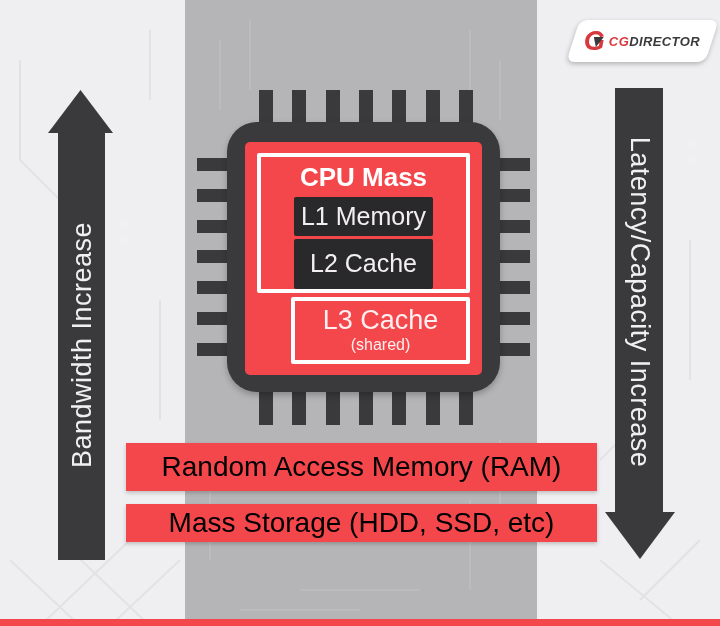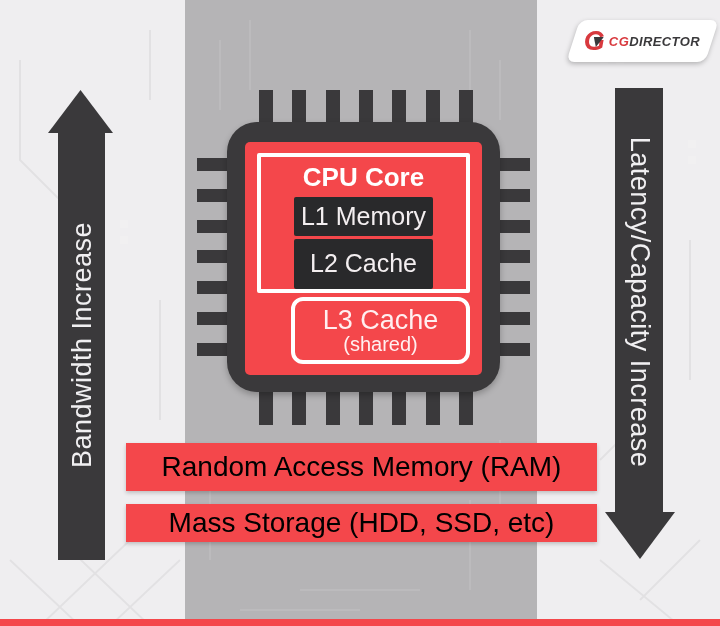--- a/index.html
+++ b/index.html
@@ -73,27 +73,27 @@
     display:flex; flex-direction:column; align-items:center;
   }
   .core-title { margin-top:5px; color:#ffffff; font-weight:bold; font-size:26px; line-height:31px; }
   .cache-box {
     width:139px; height:40px; margin-top:4px; background:#29292b; border-radius:2px;
     display:flex; align-items:center; justify-content:center;
     color:#f3eef0; font-size:25px;
   }
   .cache-box.l2 { margin-top:3px; height:52px; }
   .l3-box {
-    border:4px solid #ffffff; border-radius:12px; height:74px;
+    border:4px solid #ffffff; border-radius:2px; height:74px;
     display:flex; flex-direction:column; align-items:center; justify-content:center;
     color:#ffeff0;
     margin-left:34px;
   }
   .l3-main { font-size:27px; line-height:28px; }
-  .l3-sub  { font-size:20px; line-height:21px; }
+  .l3-sub  { font-size:16px; line-height:21px; }
 
   
   .mem-bar {
     position:absolute; left:126px; width:471px; background:#f4474b;
     display:flex; align-items:center; justify-content:center;
     color:#000000; font-size:28px; box-shadow:0 2px 4px rgba(0,0,0,.2);
   }
   .bar-ram     { top:443px; height:48px; }
   .bar-storage { top:504px; height:38px; }
 
@@ -190,21 +190,21 @@
       <div class="pin"></div>
       <div class="pin"></div>
       <div class="pin"></div>
       <div class="pin"></div>
       <div class="pin"></div>
     </div>
 
   <div class="chip-body">
     <div class="chip-panel">
       <div class="core-box">
-        <div class="core-title">CPU Core</div>
+        <div class="core-title">CPU Mass</div>
         <div class="cache-box l1">L1 Memory</div>
         <div class="cache-box l2">L2 Cache</div>
       </div>
       <div class="l3-box">
         <div class="l3-main">L3 Cache</div>
         <div class="l3-sub">(shared)</div>
       </div>
     </div>
   </div>
 

